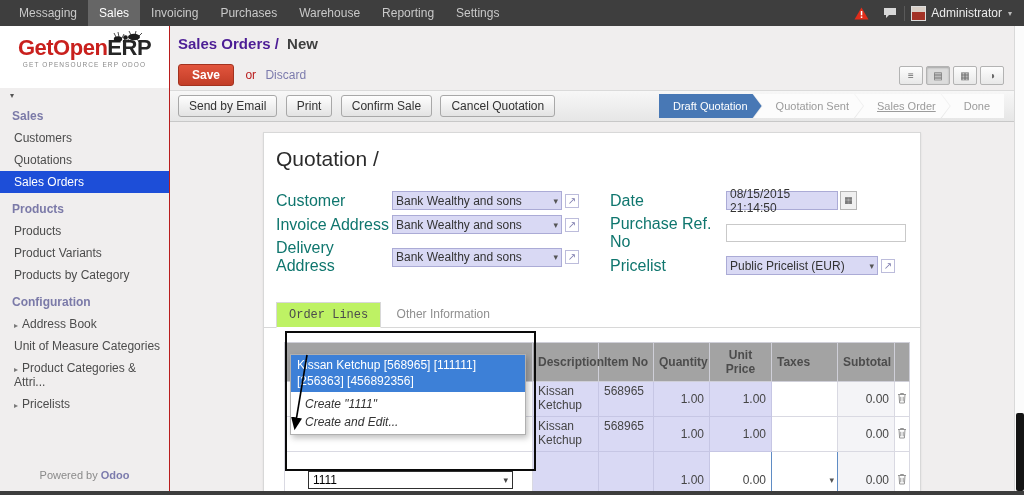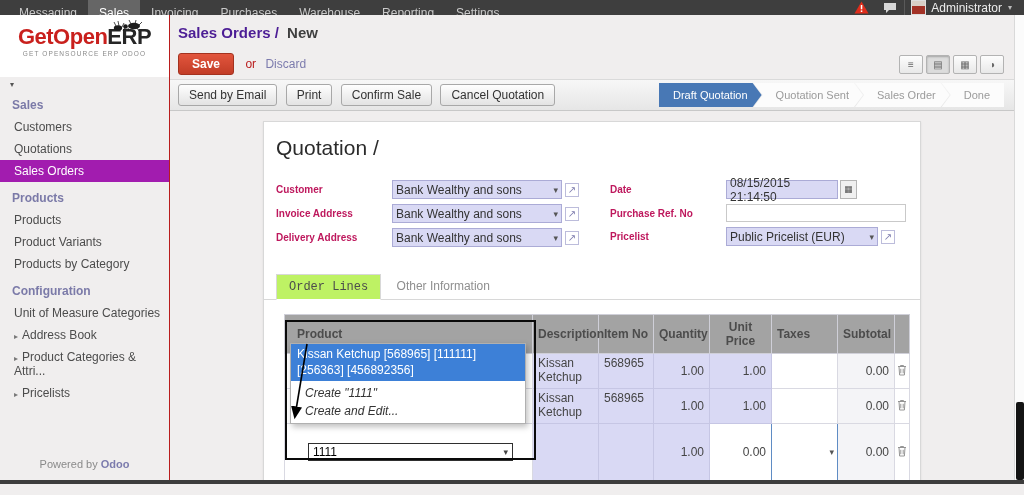--- a/index.html
+++ b/index.html
@@ -1,21 +1,21 @@
 <!DOCTYPE html>
 <html><head>
 <meta charset="utf-8">
 <style>
   * { margin:0; padding:0; box-sizing:border-box; }
   body {
     width:1024px; height:495px; overflow:hidden; position:relative;
     font-family:"Liberation Sans", sans-serif; font-size:12px; background:#f0eeee;
   }
   
-  .topbar { height:15px; background:#3e3e3e; display:flex; justify-content:space-between; align-items:flex-start; }
+  .topbar { height:26px; background:#3e3e3e; display:flex; justify-content:space-between; align-items:center; }
   .tb-menus { display:flex; padding-left:8px; }
   .tb-item { color:#c9c9c9; line-height:26px; padding:0 11px; font-size:12px; cursor:pointer; }
   .tb-item.active { background:#666; color:#fff; }
   .tb-right { display:flex; align-items:center; padding-right:6px; }
   .tb-icon { display:flex; align-items:center; padding:0 7px; cursor:pointer; }
   .tb-user { display:flex; align-items:center; border-left:1px solid rgba(255,255,255,.15); padding:0 6px; cursor:pointer; }
   .avatar { width:15px; height:15px; background:linear-gradient(180deg,#d9cfc6 35%, #a33226 35%); border:1px solid #ddd; margin-right:5px; }
   .tb-username { color:#ececec; font-size:12px; margin-right:6px; }
   .tb-caret { color:#bbb; font-size:8px; }
   
@@ -25,21 +25,21 @@
   .logo { background:#fff; height:62px; text-align:center; position:relative; padding-top:10px; cursor:pointer; }
   .ant { position:absolute; top:3px; right:22px; }
   .wordmark { font-size:22px; font-weight:bold; letter-spacing:-0.5px; line-height:24px; }
   .w-red { color:#c9201d; }
   .w-dark { color:#262626; }
   .tagline { font-size:6.5px; letter-spacing:1.1px; color:#8a8a8a; margin-top:1px; }
   .side-caret { display:block; margin:3px 0 0 10px; font-size:8px; color:#555; }
   .side-nav { flex:1; }
   .side-title { padding:9px 0 4px 12px; color:#7b7aa8; font-weight:bold; font-size:12px; }
   .side-item { display:block; padding:4px 0 4px 14px; font-size:12px; color:#4c4c4c; cursor:pointer; text-decoration:none; }
-  .side-item.selected { background:#a21caf; color:#fff; }
+  .side-item.selected { background:#1d4ed8; color:#fff; }
   .side-item .arr { font-size:8px; color:#777; margin-right:4px; }
   .powered { text-align:center; font-size:11px; color:#8a8a8a; padding:8px 0 10px; }
   .powered .odoo { color:#7c7bad; font-weight:bold; cursor:pointer; margin-left:3px; }
   
   .main { flex:1; display:flex; flex-direction:column; min-width:0; background:#f0eeee; }
   .crumb-row { height:34px; padding:9px 0 0 8px; font-size:15px; font-weight:bold; }
   .crumb-parent { color:#4c1d95; cursor:pointer; }
   .crumb-current { color:#3f3f3f; margin-left:4px; }
   .action-row { height:30px; display:flex; justify-content:space-between; align-items:center; padding:0 10px 0 8px; }
   .btn-save { background:linear-gradient(#e2553d,#c23d27); color:#fff; border:1px solid #a3321f; border-radius:3px; padding:3px 13px; font-size:12px; font-weight:bold; cursor:pointer; font-family:inherit; }
@@ -48,34 +48,34 @@
   .view-switch { display:flex; }
   .vs { width:24px; height:19px; border:1px solid #b3b3b3; background:linear-gradient(#fdfdfd,#e8e8e8); font-size:10px; color:#666; padding:0; margin-left:3px; border-radius:2px; cursor:pointer; font-family:inherit; }
   .vs.active { background:#dcdcdc; box-shadow:inset 0 1px 2px rgba(0,0,0,.25); }
   .toolbar-row { height:32px; display:flex; justify-content:space-between; align-items:center; padding:0 10px 0 8px; background:linear-gradient(#f7f7f7,#e6e6e6); border-top:1px solid #dadada; border-bottom:1px solid #c8c8c8; }
   .btn { border:1px solid #a8a8a8; background:linear-gradient(#fefefe,#e3e3e3); border-radius:3px; padding:3px 10px; font-size:12px; color:#333; margin-right:5px; cursor:pointer; font-family:inherit; }
   .statusbar { display:flex;margin-left:16px; }
   .st { height:24px; line-height:24px; font-size:11px; color:#9b9b9b; background:#fcfcfc; padding:0 14px; position:relative; filter:drop-shadow(0 0 1px #bdbdbd); cursor:pointer; white-space:nowrap; }
   .st.active { background:#4878b5; color:#fff; }
   .st:nth-child(1){ z-index:4; }
   .st:nth-child(2){ z-index:3; }
-  .st:nth-child(3){ z-index:2; }
+  .st:nth-child(3){ z-index:2;text-decoration:underline; }
   .st:nth-child(4){ z-index:1; }
   .st-first { clip-path:polygon(0 0,calc(100% - 9px) 0,100% 50%,calc(100% - 9px) 100%,0 100%); }
   .st-mid   { clip-path:polygon(0 0,calc(100% - 9px) 0,100% 50%,calc(100% - 9px) 100%,0 100%,9px 50%); margin-left:-8px; padding-left:22px; }
   .st-last  { clip-path:polygon(0 0,100% 0,100% 100%,0 100%,9px 50%); margin-left:-8px; padding-left:22px; }
   
   .content { flex:1; overflow:hidden; background:#f0eeee; }
   .sheet { width:658px; height:400px; margin:10px auto 0; background:#fff; border:1px solid #d8d8d8; box-shadow:0 1px 2px rgba(0,0,0,.08); position:relative; }
   .sheet-title { margin:14px 0 20px 12px; font-size:21px; font-weight:normal; color:#2b2b2b; }
   .fields { display:flex; margin:0 14px 0 12px; }
   .fcol { width:312px; }
   .fcol.rightcol { width:auto; flex:1; margin-left:24px; }
   .field { display:flex; align-items:center; margin-bottom:5px; }
-  .field label { width:116px; font-size:10px; font-weight:bold; color:#be185d; flex:none; }
+  .field label { width:116px; font-size:16px; font-weight:normal; color:#0f766e; flex:none; }
   .sel { width:170px; height:19px; background:#d9d9f4; border:1px solid #ababd6; display:flex; align-items:center; padding:0 3px; font-size:12px; color:#333; cursor:pointer; }
   .sel.sel-sm { width:152px; }
   .sel-val { flex:1; white-space:nowrap; overflow:hidden; }
   .sel-caret { font-size:9px; color:#555; margin-left:2px; }
   .ext { margin-left:3px; color:#7c7bad; font-size:10px; border:1px solid #bcbcdb; width:14px; height:14px; line-height:12px; text-align:center; cursor:pointer; }
   .date-input { width:112px; height:19px; background:#d9d9f4; border:1px solid #ababd6; font-size:12px; color:#333; display:flex; align-items:center; padding:0 3px; cursor:text; }
   .cal-btn { width:17px; height:19px; border:1px solid #b5b5b5; background:#f0f0f0; font-size:9px; color:#555; text-align:center; line-height:17px; margin-left:2px; cursor:pointer; }
   .text-input { width:180px; height:18px; border:1px solid #c9c9c9; font-size:12px; padding:0 3px; font-family:inherit; }
   .tabs { margin-top:22px; border-bottom:1px solid #d8d8d8; padding-left:12px; }
   .tab { display:inline-block; padding:5px 12px; font-size:12px; margin-bottom:-1px; cursor:pointer; }
@@ -179,22 +179,22 @@
         <a class="side-item selected">Sales Orders</a>
       </div>
       <div class="side-section">
         <div class="side-title">Products</div>
         <a class="side-item">Products</a>
         <a class="side-item">Product Variants</a>
         <a class="side-item">Products by Category</a>
       </div>
       <div class="side-section">
         <div class="side-title">Configuration</div>
+        <a class="side-item"><span class="arr">▸</span><span>Address Book</span></a>
         <a class="side-item">Unit of Measure Categories</a>
-        <a class="side-item"><span class="arr">▸</span><span>Address Book</span></a>
         <a class="side-item"><span class="arr">▸</span><span>Product Categories &amp; Attri...</span></a>
         <a class="side-item"><span class="arr">▸</span><span>Pricelists</span></a>
       </div>
     </nav>
     <div class="powered"><span>Powered by</span><a class="odoo">Odoo</a></div>
   </aside>
 
   <div class="main">
 
     <div class="crumb-row">

